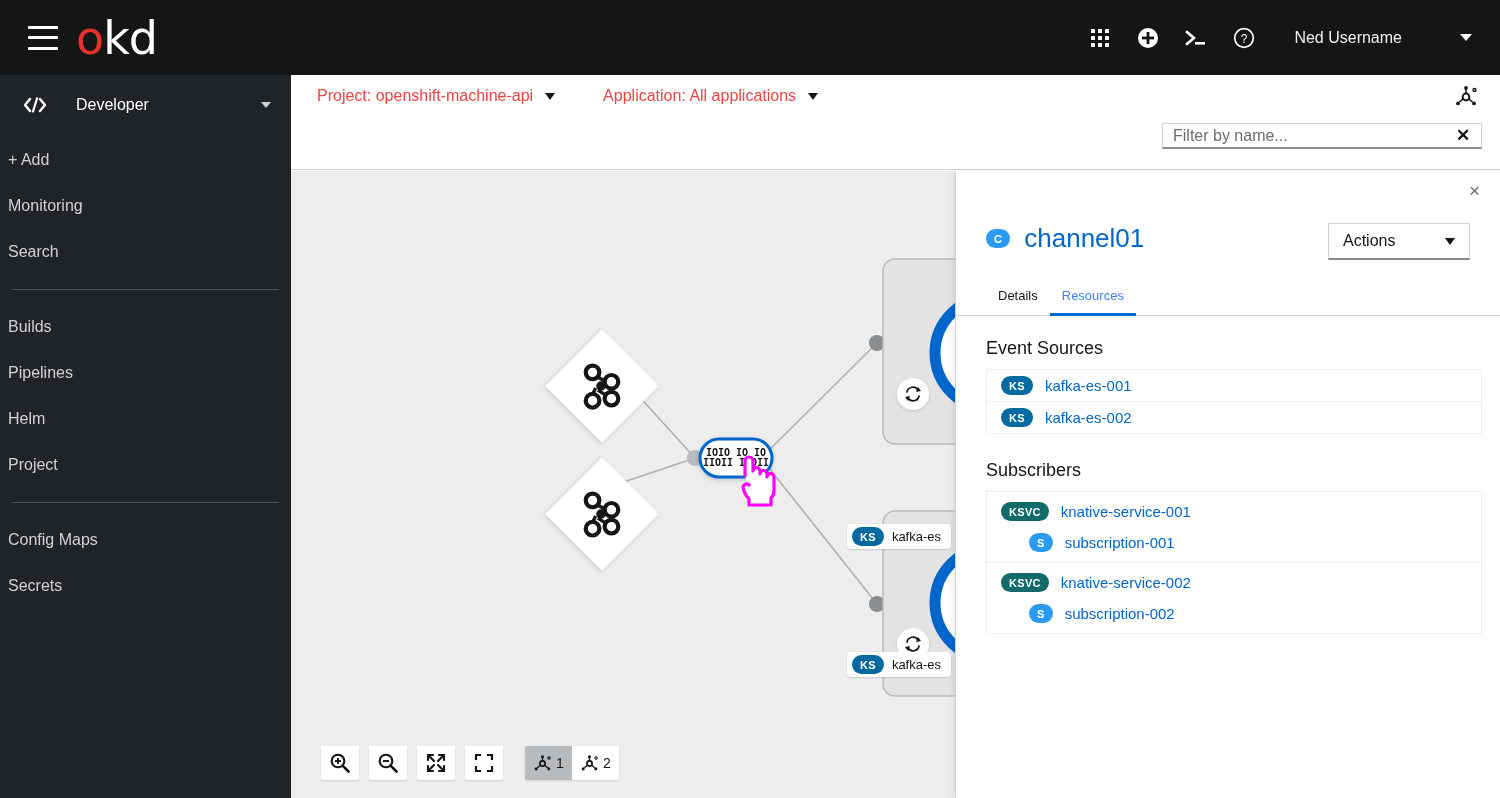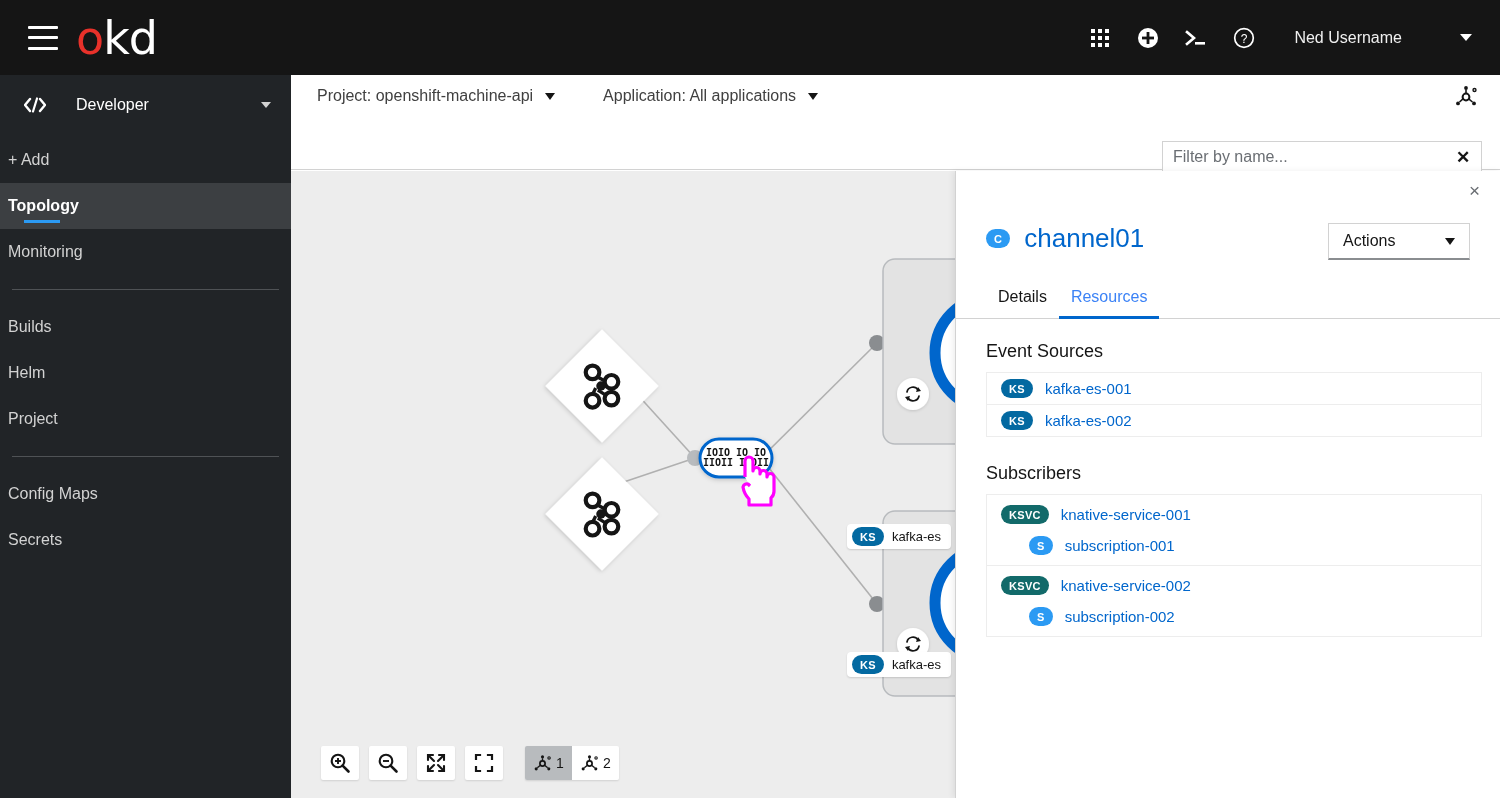--- a/index.html
+++ b/index.html
@@ -80,38 +80,38 @@
   
   .content {
     position: absolute; top: 75px; left: 291px; width: 1209px; height: 723px;
     background: #fff;
   }
   .filterbar {
     position: relative; height: 95px; border-bottom: 1px solid #d2d2d2; background: #fff;
   }
   .proj-row { display: flex; align-items: center; height: 42px; padding-left: 22px; gap: 10px; }
   .dropdown-text {
-    display: flex; align-items: center; gap: 12px; font-size: 16px; color: #404040;
+    display: flex; align-items: center; gap: 12px; font-size: 16px; color: #ef4444;
     cursor: pointer; padding: 2px 4px;
   }
   .caret-dark {
     width: 0; height: 0; border-left: 5px solid transparent; border-right: 5px solid transparent;
     border-top: 7px solid #151515;
   }
   .display-options {
     position: absolute; left: 22px; top: 48px;
     display: flex; align-items: center; gap: 22px;
     border: 1px solid #d2d2d2; border-bottom: 2px solid #8a8d90;
     background: #fff; height: 33px; padding: 0 14px 0 14px;
     font-size: 16px; color: #151515; cursor: pointer;
   }
   .filter-input-wrap {
-    position: absolute; right: 18px; top: 48px; width: 320px; height: 33px;
+    position: absolute; right: 18px; top: 48px; width: 320px; height: 26px;
     border: 1px solid #d2d2d2; border-bottom: 2px solid #8a8d90; background: #fff;
-    display: flex; align-items: flex-start; margin-top: 18px;
+    display: flex; align-items: flex-start;
   }
   .filter-input {
     flex: 1; border: 0; outline: none; font-size: 16px; color: #151515;
     padding: 0 10px; height: 100%; background: transparent;
     font-family: "Liberation Sans", sans-serif;
   }
   .filter-input::placeholder { color: #6a6e73; }
   .filter-clear {
     width: 30px; height: 100%; display: flex; align-items: center; justify-content: center;
     cursor: pointer; font-size: 17px; font-weight: bold; color: #151515; padding-right: 6px;
@@ -179,21 +179,21 @@
     margin-left: auto; width: 142px; height: 37px; border: 1px solid #d2d2d2;
     border-bottom: 2px solid #8a8d90; background: #fff;
     display: flex; align-items: center; justify-content: space-between;
     padding: 0 14px; font-size: 16px; color: #151515; cursor: pointer;
   }
   .panel-tabs {
     display: flex; gap: 0; padding: 0 30px; margin-top: 20px;
     border-bottom: 1px solid #d2d2d2;
   }
   .panel-tab {
-    padding: 8px 12px 12px 12px; font-size: 16px; color: #151515; cursor: pointer;
+    padding: 8px 12px 12px 12px; font-size: 13px; color: #151515; cursor: pointer;
     position: relative;
     text-align: right;
   }
   .panel-tab.active { color: #3b82f6; }
   .panel-tab.active::after {
     content: ""; position: absolute; left: 0; right: 0; bottom: -1px; height: 3px; background: #0066cc;
   }
   .panel-body { padding: 22px 18px 0 30px; }
   .section-title { font-size: 18px; color: #151515; margin: 0 0 10px 0; font-weight: normal; }
   .res-list { border: 1px solid #ededed; margin-bottom: 26px; }
@@ -274,24 +274,25 @@
         <polyline points="6,3 1,9 6,15" fill="none" stroke="#ffffff" stroke-width="2.4" stroke-linecap="round" stroke-linejoin="round"></polyline>
         <polyline points="16,3 21,9 16,15" fill="none" stroke="#ffffff" stroke-width="2.4" stroke-linecap="round" stroke-linejoin="round"></polyline>
         <line x1="13" y1="2.5" x2="9" y2="15.5" stroke="#ffffff" stroke-width="2.2" stroke-linecap="round"></line>
       </svg>
       <span class="ptitle">Developer</span>
       <span class="pcaret"></span>
     </div>
 
     <div style="height:10px"></div>
     <div class="nav-item">+ Add</div>
-    <div class="nav-item active">Topology</div>
     <div class="nav-item">Monitoring</div>
+    <div class="nav-item">Search</div>
     <div class="nav-sep"></div>
     <div class="nav-item">Builds</div>
+    <div class="nav-item">Pipelines</div>
     <div class="nav-item">Helm</div>
     <div class="nav-item">Project</div>
     <div class="nav-sep"></div>
     <div class="nav-item">Config Maps</div>
     <div class="nav-item">Secrets</div>
   </div>
 
   <div class="content">
 
     <div class="filterbar">

